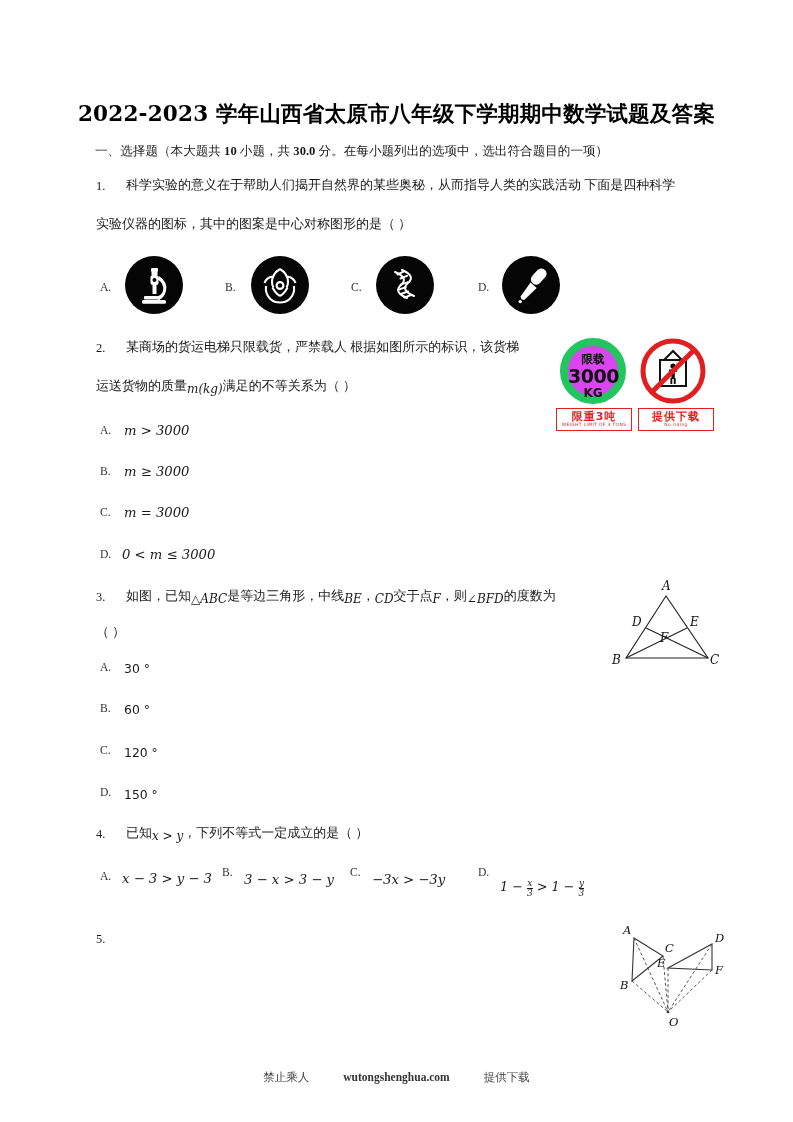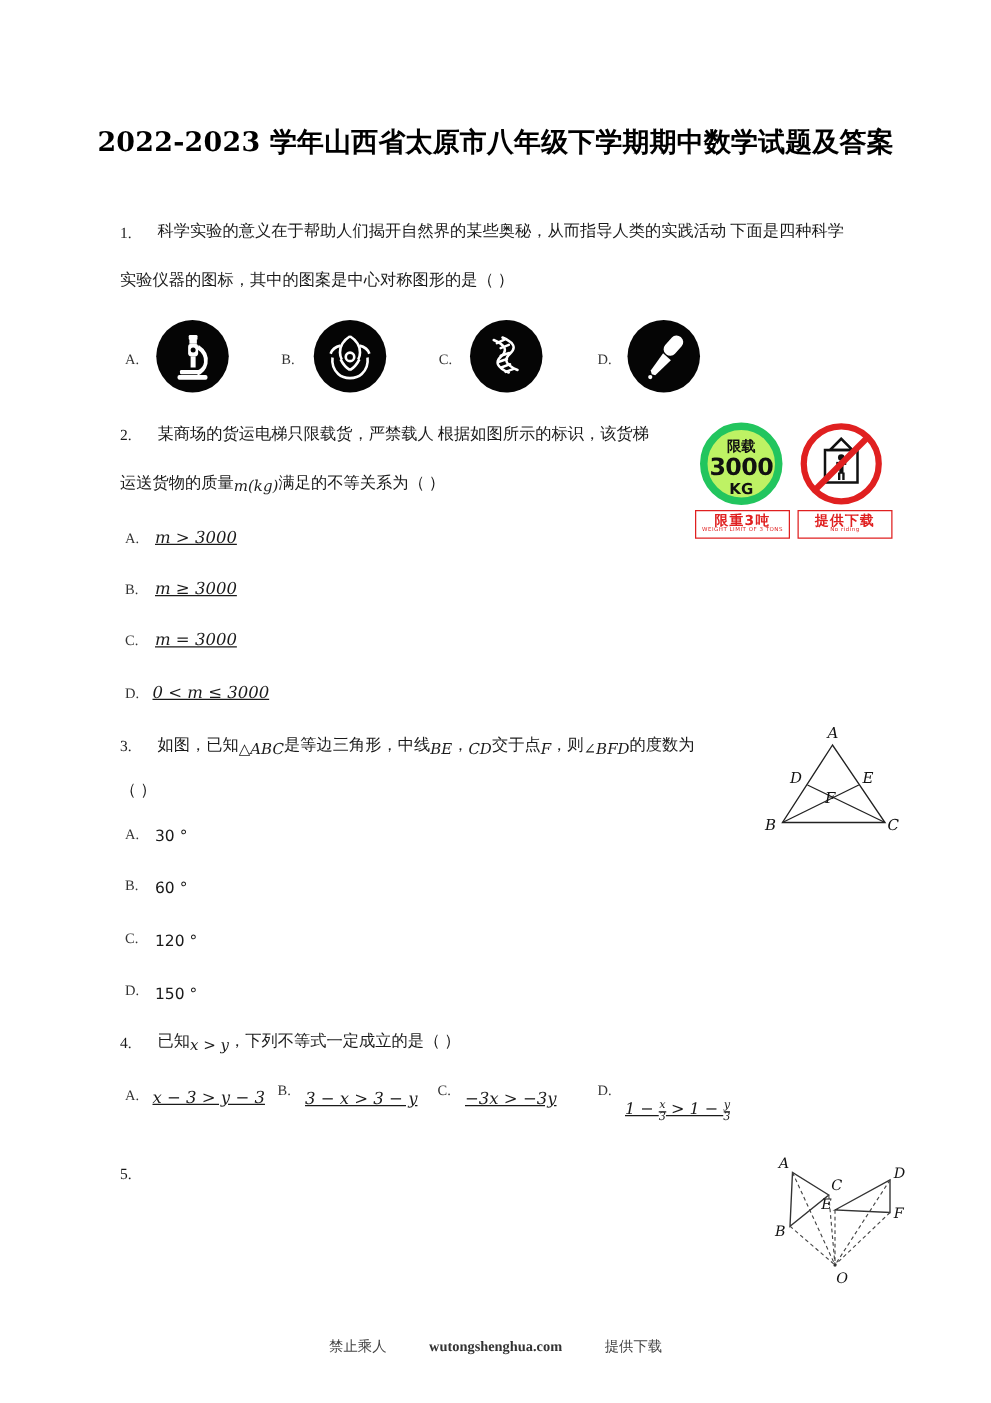--- a/index.html
+++ b/index.html
@@ -61,21 +61,20 @@
   }
   .opt-body {
     position: absolute;
     font-size: 13.2px;
     color: #1a1a1a;
     white-space: nowrap;
   }
   .mathit {
     font-family: "DejaVu Serif", "Liberation Serif", serif;
     font-style: italic;
-    text-decoration: underline;
   }
   .mnum {
     font-family: "DejaVu Sans", sans-serif;
     font-style: normal;
   }
   .sub-inline {
     font-family: "DejaVu Serif", serif;
     font-style: italic;
     font-size: 12px;
     position: relative;
@@ -101,22 +100,22 @@
     background: #050505;
   }
   .icon-circle svg { position: absolute; left: 0; top: 0; }
 
   
   .sign-block { position: absolute; }
   .sign-round {
     position: absolute;
     width: 66px; height: 66px;
     border-radius: 50%;
-    border: 6px solid #22c55e;
-    background: #bef264;
+    border: 8px solid #22c55e;
+    background: #d946ef;
     box-sizing: border-box;
   }
   .sign-load-txt {
     position: absolute;
     left: 0; top: 7px;
     width: 100%;
     text-align: center;
     font-family: "DejaVu Sans", sans-serif;
     font-weight: bold;
     font-size: 11.5px;
@@ -185,20 +184,21 @@
   }
   .diagram { position: absolute; }
 </style>
 </head>
 <body>
 
 <div class="page">
 
   <div class="doc-title">2022-2023 学年山西省太原市八年级下学期期中数学试题及答案</div>
 
+  <div class="section-head"><span>一、选择题（本大题共 </span><b>10</b><span> 小题，共 </span><b>30.0</b><span> 分。在每小题列出的选项中，选出符合题目的一项）</span></div>
 
   <div class="qnum" style="left:96px; top:179px;">1.</div>
   <div class="qtext" style="left:126px; top:177px;">科学实验的意义在于帮助人们揭开自然界的某些奥秘，从而指导人类的实践活动 下面是四种科学</div>
   <div class="qtext" style="left:96px; top:216px;">实验仪器的图标，其中的图案是中心对称图形的是（                ）</div>
 
   <div class="opt-letter" style="left:100px; top:281px;">A.</div>
   <div class="icon-circle" style="left:125px; top:256px;">
     <svg width="58" height="58" viewBox="0 0 58 58">
       <g fill="#ffffff">
         <rect x="26" y="12" width="7" height="4" rx="1"></rect>

